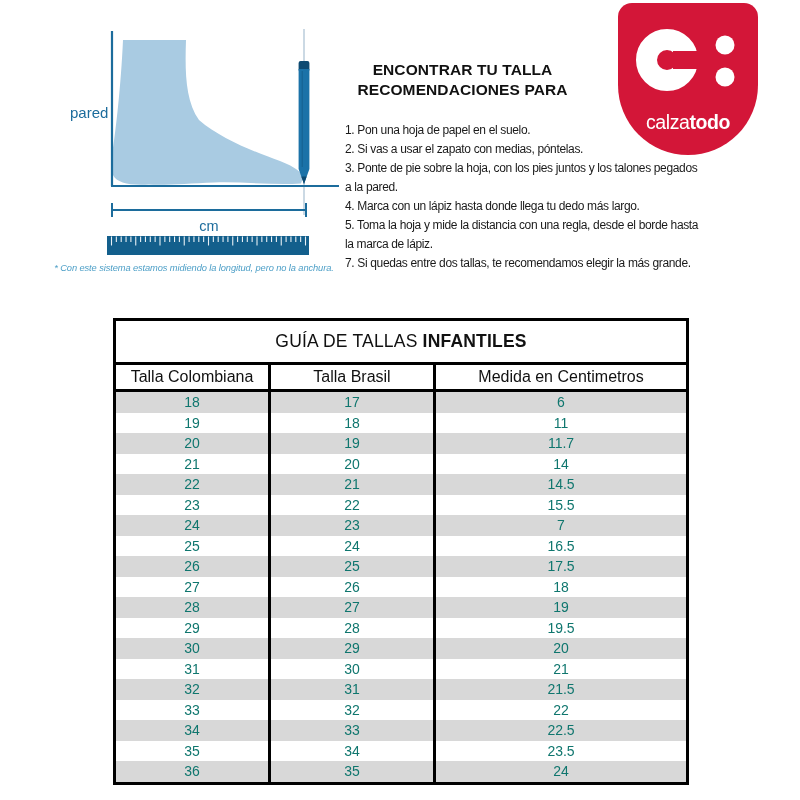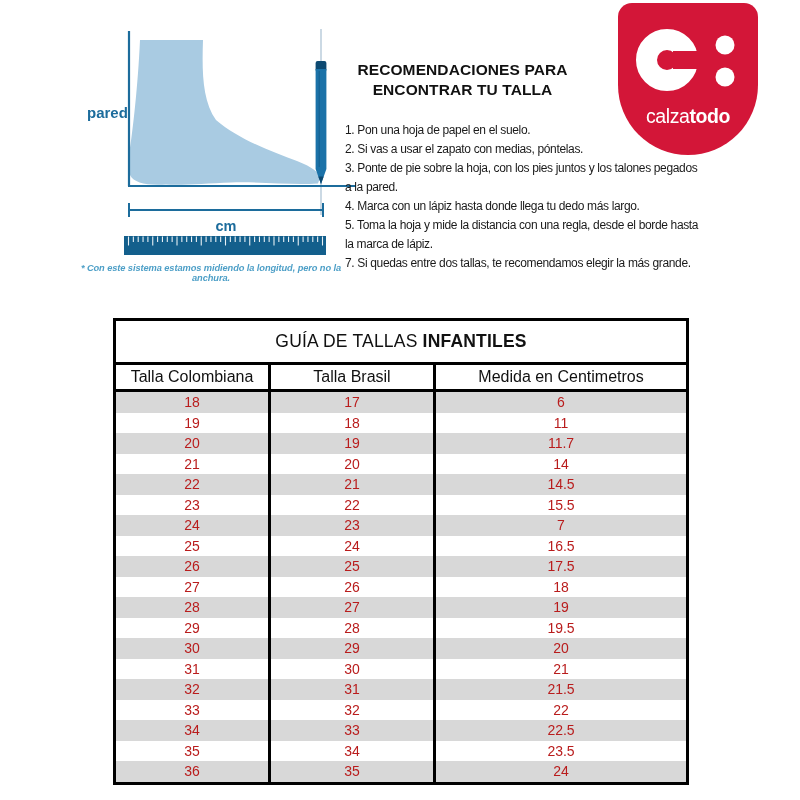--- a/index.html
+++ b/index.html
@@ -1,50 +1,50 @@
 <!DOCTYPE html>
 <html><head>
 <meta charset="utf-8">
 <style>
   * { margin: 0; padding: 0; box-sizing: border-box; }
   html, body { width: 800px; height: 800px; background: #ffffff;
     font-family: "Liberation Sans", sans-serif; position: relative; overflow: hidden; }
 
   
-  .diagram { position: absolute; left: 66px; top: 15px; width: 290px; height: 280px; font-weight: bold; }
+  .diagram { position: absolute; left: 49px; top: 15px; width: 290px; height: 280px; }
   .diagram svg { display: block; }
   .footnote { position: absolute; left: 0; top: 248px; width: 290px; text-align: center;
     font-size: 9.3px; font-style: italic; color: #4d9fc7; letter-spacing: -0.1px; }
 
   
   .instructions { position: absolute; left: 345px; top: 60px; width: 420px; }
   .inst-title { width: 235px; text-align: center; font-weight: bold; color: #111;
     font-size: 15.5px; line-height: 20px; letter-spacing: 0.1px; }
   .steps { margin-top: 21px; font-size: 12px; line-height: 19px; color: #1a1a1a;
     letter-spacing: -0.35px; }
   .step { white-space: pre; }
 
   
   .logo-badge { position: absolute; left: 618px; top: 3px; width: 140px; height: 152px;
     border-radius: 14px 14px 70px 70px; display: flex; flex-direction: column;
     align-items: center; }
   .logo-mark { margin-top: 14px; }
-  .logo-word { margin-top: 2px; color: #fff; font-size: 19.5px; letter-spacing: -0.4px; }
+  .logo-word { margin-top: 8px; color: #fff; font-size: 19.5px; letter-spacing: -0.4px; }
   .logo-word .bold { font-weight: bold; }
 
   
   table.size-table { position: absolute; left: 113px; top: 318px; width: 573px;
     border-collapse: collapse; table-layout: fixed; border: 3px solid #000; padding-left: 42px; }
   .size-table .title-cell { height: 44px; text-align: center; vertical-align: middle;
     border-bottom: 3px solid #000; font-size: 17.5px; color: #111; letter-spacing: 0.2px; }
   .size-table .title-cell .bold { font-weight: bold; }
   .size-table th { height: 27px; font-weight: normal; font-size: 16px; color: #111;
     vertical-align: middle;
     border-left: 3px solid #000; border-right: 3px solid #000; border-bottom: 3px solid #000; }
-  .size-table td.cell { height: 20.5px; font-size: 14px; color: #b91c1c; text-align: center;
+  .size-table td.cell { height: 20.5px; font-size: 14px; color: #0f766e; text-align: center;
     vertical-align: middle; border-left: 3px solid #000; border-right: 3px solid #000;
     padding: 0; line-height: 20.5px; }
   .size-table tr.shaded { background: #d8d8d8; }
 </style>
 </head>
 <body>
 
 <div class="diagram">
   <svg width="290" height="245" viewBox="0 0 290 245">
 
@@ -128,22 +128,22 @@
           <line x1="251.64999999999998" y1="221.5" x2="251.64999999999998" y2="227"></line>
           <line x1="256.5" y1="221.5" x2="256.5" y2="230.5"></line>
         </g>
     </g>
   </svg>
   <div class="footnote">* Con este sistema estamos midiendo la longitud, pero no la anchura.</div>
 </div>
 
 <div class="instructions">
   <div class="inst-title">
+    <div>ENCONTRAR TU TALLA</div>
     <div>RECOMENDACIONES PARA</div>
-    <div>ENCONTRAR TU TALLA</div>
   </div>
   <div class="steps" id="steps-container">
       <div class="step">1. Pon una hoja de papel en el suelo.</div>
       <div class="step">2. Si vas a usar el zapato con medias, póntelas.</div>
       <div class="step">3. Ponte de pie sobre la hoja, con los pies juntos y los talones pegados
 a la pared.</div>
       <div class="step">4. Marca con un lápiz hasta donde llega tu dedo más largo.</div>
       <div class="step">5. Toma la hoja y mide la distancia con una regla, desde el borde hasta
 la marca de lápiz.</div>
       <div class="step">7. Si quedas entre dos tallas, te recomendamos elegir la más grande.</div>

